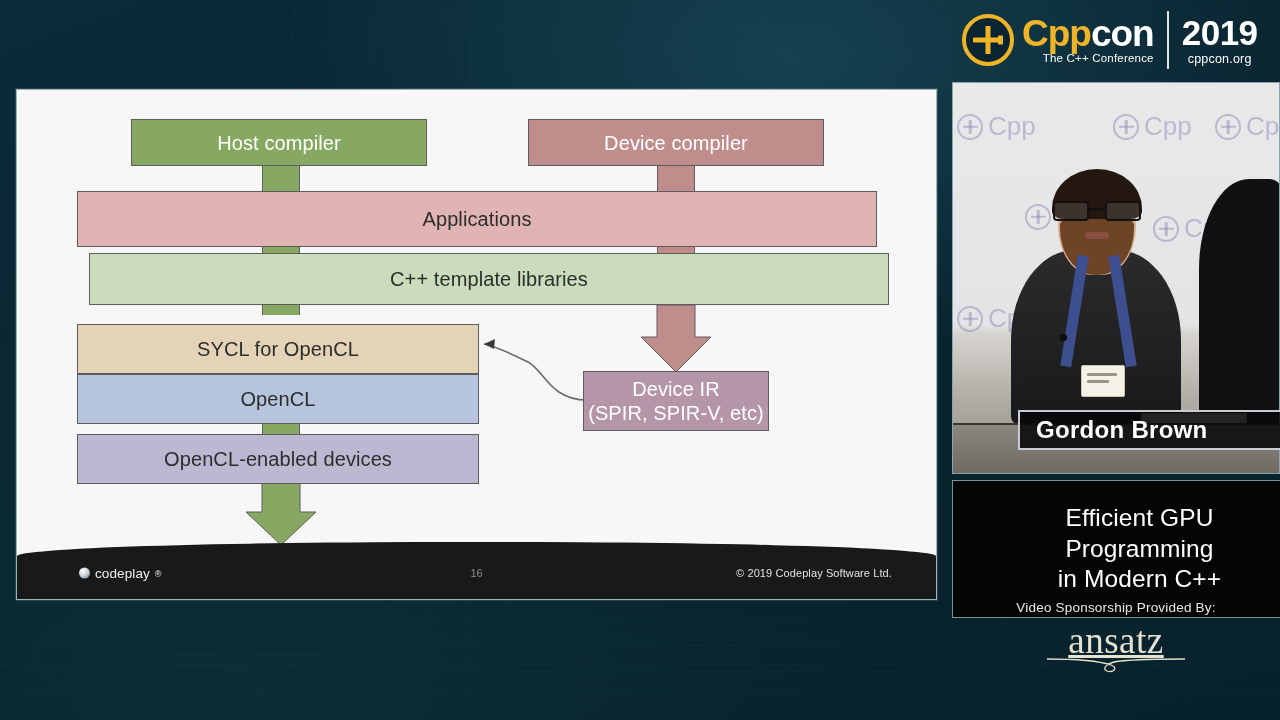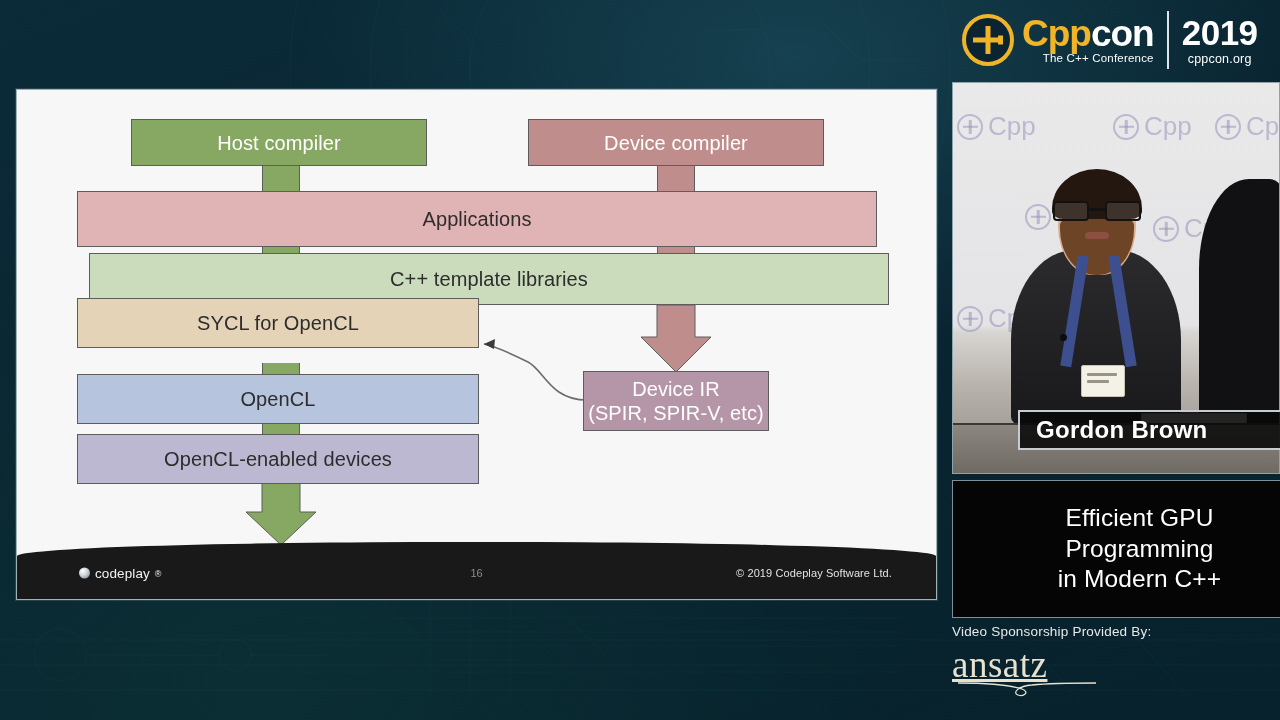--- a/index.html
+++ b/index.html
@@ -275,22 +275,23 @@
     display: flex; align-items: center; justify-content: center;
   }
   #talk-title {
     color: #ffffff; font-size: 24.5px; line-height: 1.25;
     text-align: center; letter-spacing: .1px;
   }
 
   
   #sponsor {
     position: absolute;
-    left: 952px; top: 624px;
+    left: 952px; top: 600px;
     width: 328px; height: 92px;
+    text-align: center;
   }
   #sponsor-label {
     color: #e6e9ea; font-size: 13.5px; letter-spacing: .2px;
   }
   #sponsor-logo {
     margin-top: 7px;
     color: #e7e2cf;
     font-family: "Liberation Serif", serif;
     font-size: 37px;
     letter-spacing: .5px;
@@ -358,21 +359,21 @@
       </div>
 
       <div class="box" style="left:60px;top:101px;width:800px;height:56px;background:#e0b4b4;">
         <span>Applications</span>
       </div>
 
       <div class="box" style="left:60px;top:163px;width:800px;height:52px;background:#cadcbc;margin-left:12px;">
         <span>C++ template libraries</span>
       </div>
 
-      <div class="box" style="left:60px;top:208px;width:402px;height:50px;background:#e5d3b8;">
+      <div class="box" style="left:60px;top:234px;width:402px;height:50px;background:#e5d3b8;">
         <span>SYCL for OpenCL</span>
       </div>
 
       <div class="box" style="left:60px;top:284px;width:402px;height:50px;background:#b6c4de;">
         <span>OpenCL</span>
       </div>
 
       <div class="box" style="left:60px;top:344px;width:402px;height:50px;background:#bcb8d2;">
         <span>OpenCL-enabled devices</span>
       </div>

